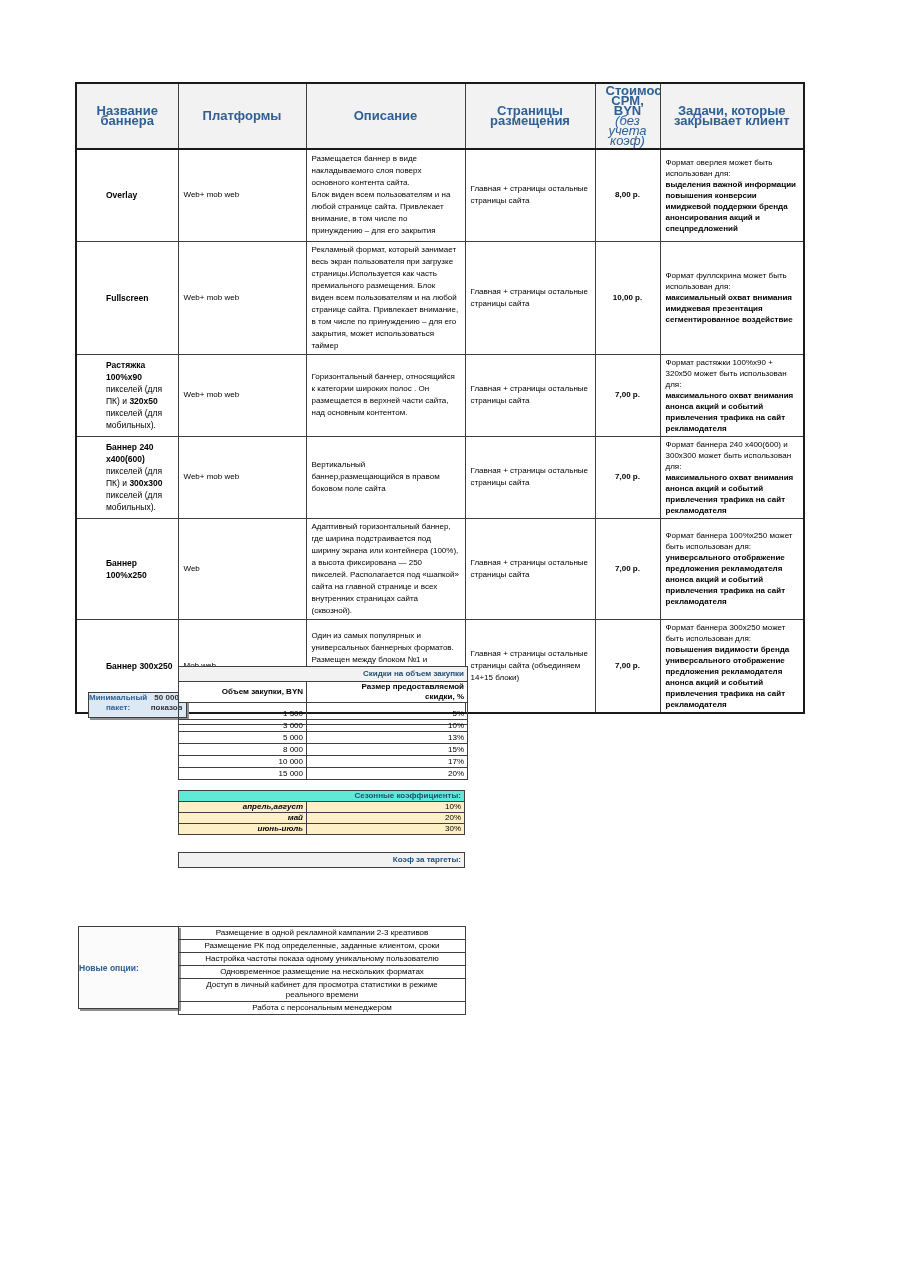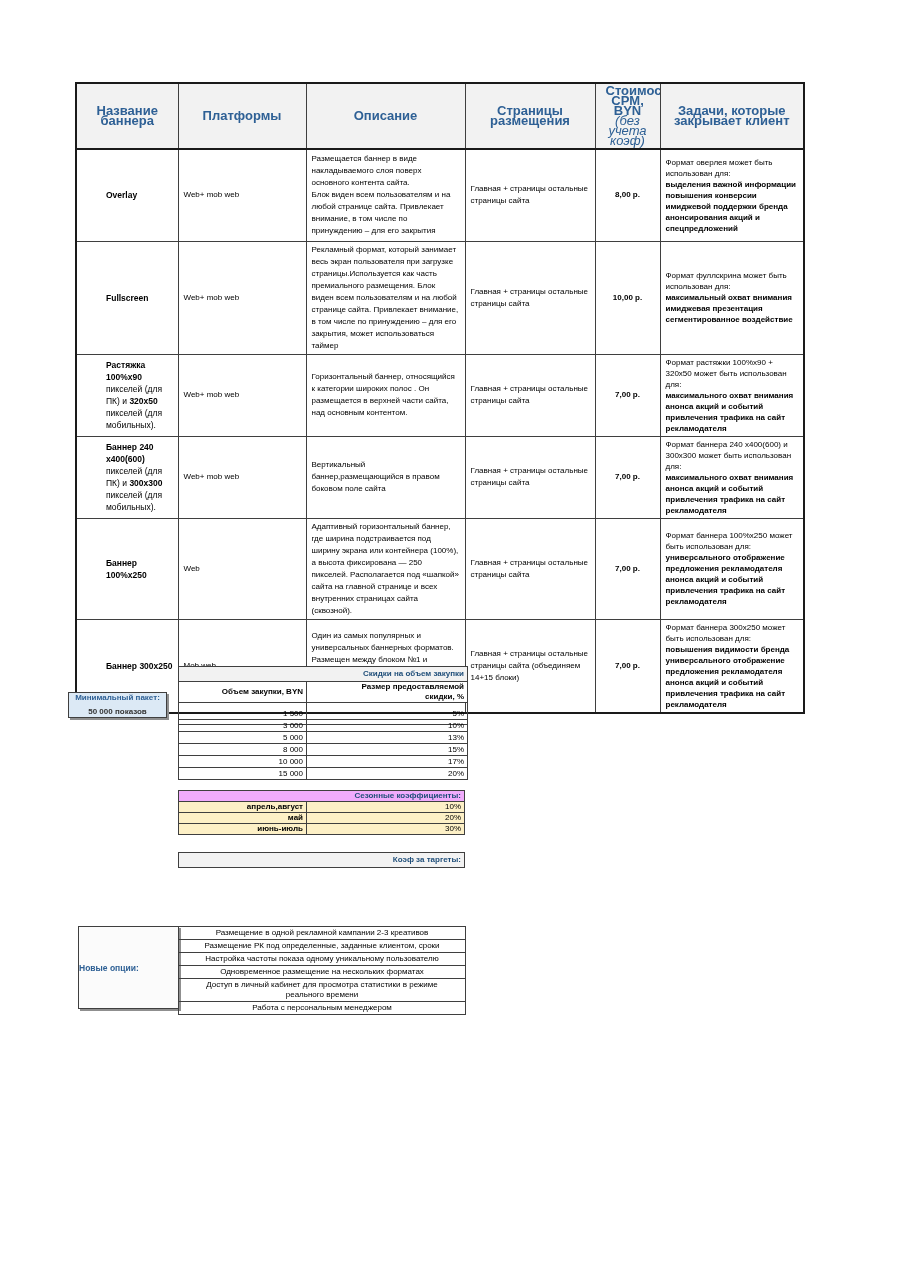--- a/index.html
+++ b/index.html
@@ -36,31 +36,31 @@
           vertical-align:middle;line-height:10px;}
   .title-cell{background:#f2f2f2;color:#1f4e79;font-weight:bold;height:14px;}
 
   .discA{left:178px;top:666px;width:289px;border:1.5px solid #1a1a1a;}
   .discA .colhead td{font-weight:bold;height:14px;background:#fff;padding-left:36px;}
   .discA .firstrow td{height:21px;}
   .discB{left:178px;top:719px;width:289px;border:1.5px solid #1a1a1a;}
   .discB td{height:11px;}
   .c1{width:128px;} .c2{width:161px;}
 
-  .minpkg{position:absolute;left:68px;top:692px;width:97px;height:24px;
+  .minpkg{position:absolute;left:88px;top:692px;width:97px;height:24px;
           background:#dce9f5;border:1px solid #3f3f3f;
           box-shadow:2px 2px 0 #8f8f8f;text-align:center;
-          display:flex;flex-direction:column;justify-content:space-between;}
+          display:flex;justify-content:space-between;}
   .minpkg .l1{color:#2e6095;font-weight:bold;font-size:8px;line-height:10px;}
   .minpkg .l2{color:#333;font-weight:bold;font-size:8px;line-height:10px;}
 
   .season{left:178px;top:790px;width:286px;border:1.5px solid #1a1a1a;}
   .season td{height:10px;background:#fdf0c6;}
-  .season td.lab{font-weight:bold;}
-  .season .title-cell{background:#f0abfc;margin-top:6px;}
+  .season td.lab{font-style:italic;font-weight:bold;}
+  .season .title-cell{background:#5eead4;margin-top:6px;}
 
   .target{left:178px;top:852px;width:286px;border:1.5px solid #1a1a1a;}
   .target td.lab{font-style:italic;font-weight:bold;white-space:pre-line;
                  height:23px;line-height:11px;}
 
   .opts{left:178px;top:926px;width:288px;border:1.5px solid #1a1a1a;}
   .opts td{text-align:center;padding:1px 20px;height:10px;line-height:10px;}
   .optbox{position:absolute;left:78px;top:926px;width:99px;height:81px;
           background:#fbfbfb;border:1px solid #3f3f3f;
           box-shadow:2px 2px 0 #8f8f8f;display:flex;align-items:center;

